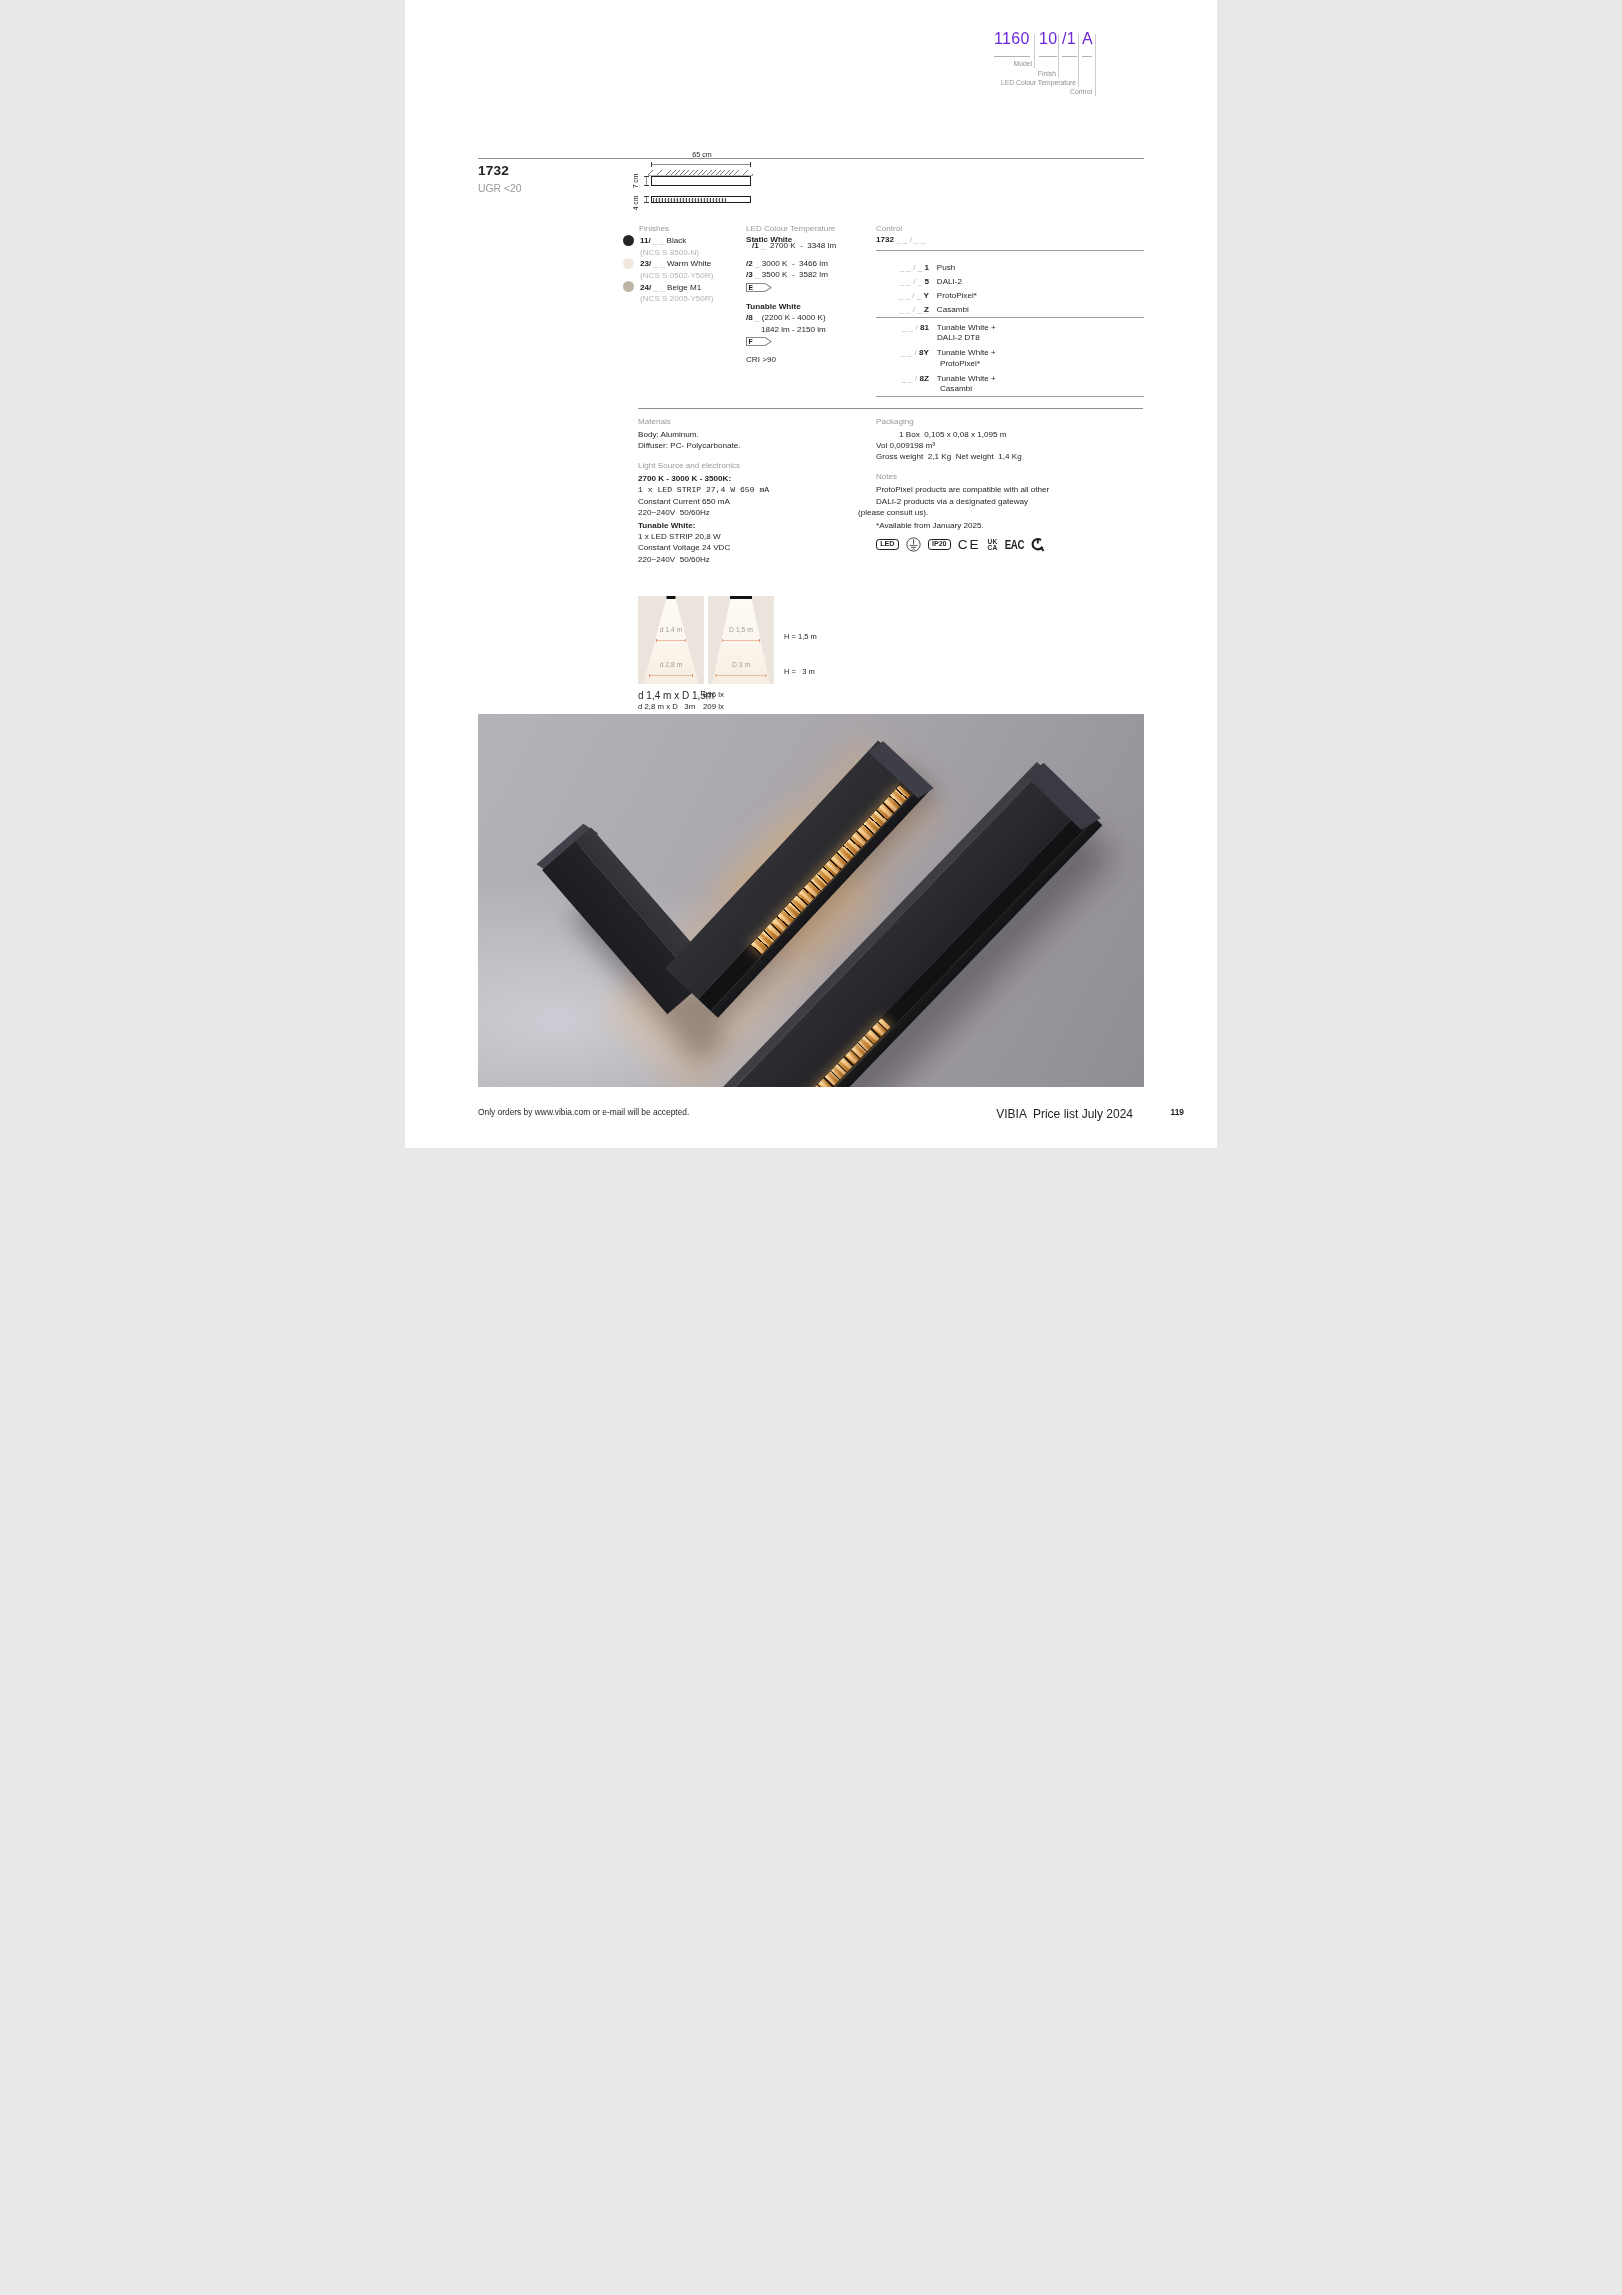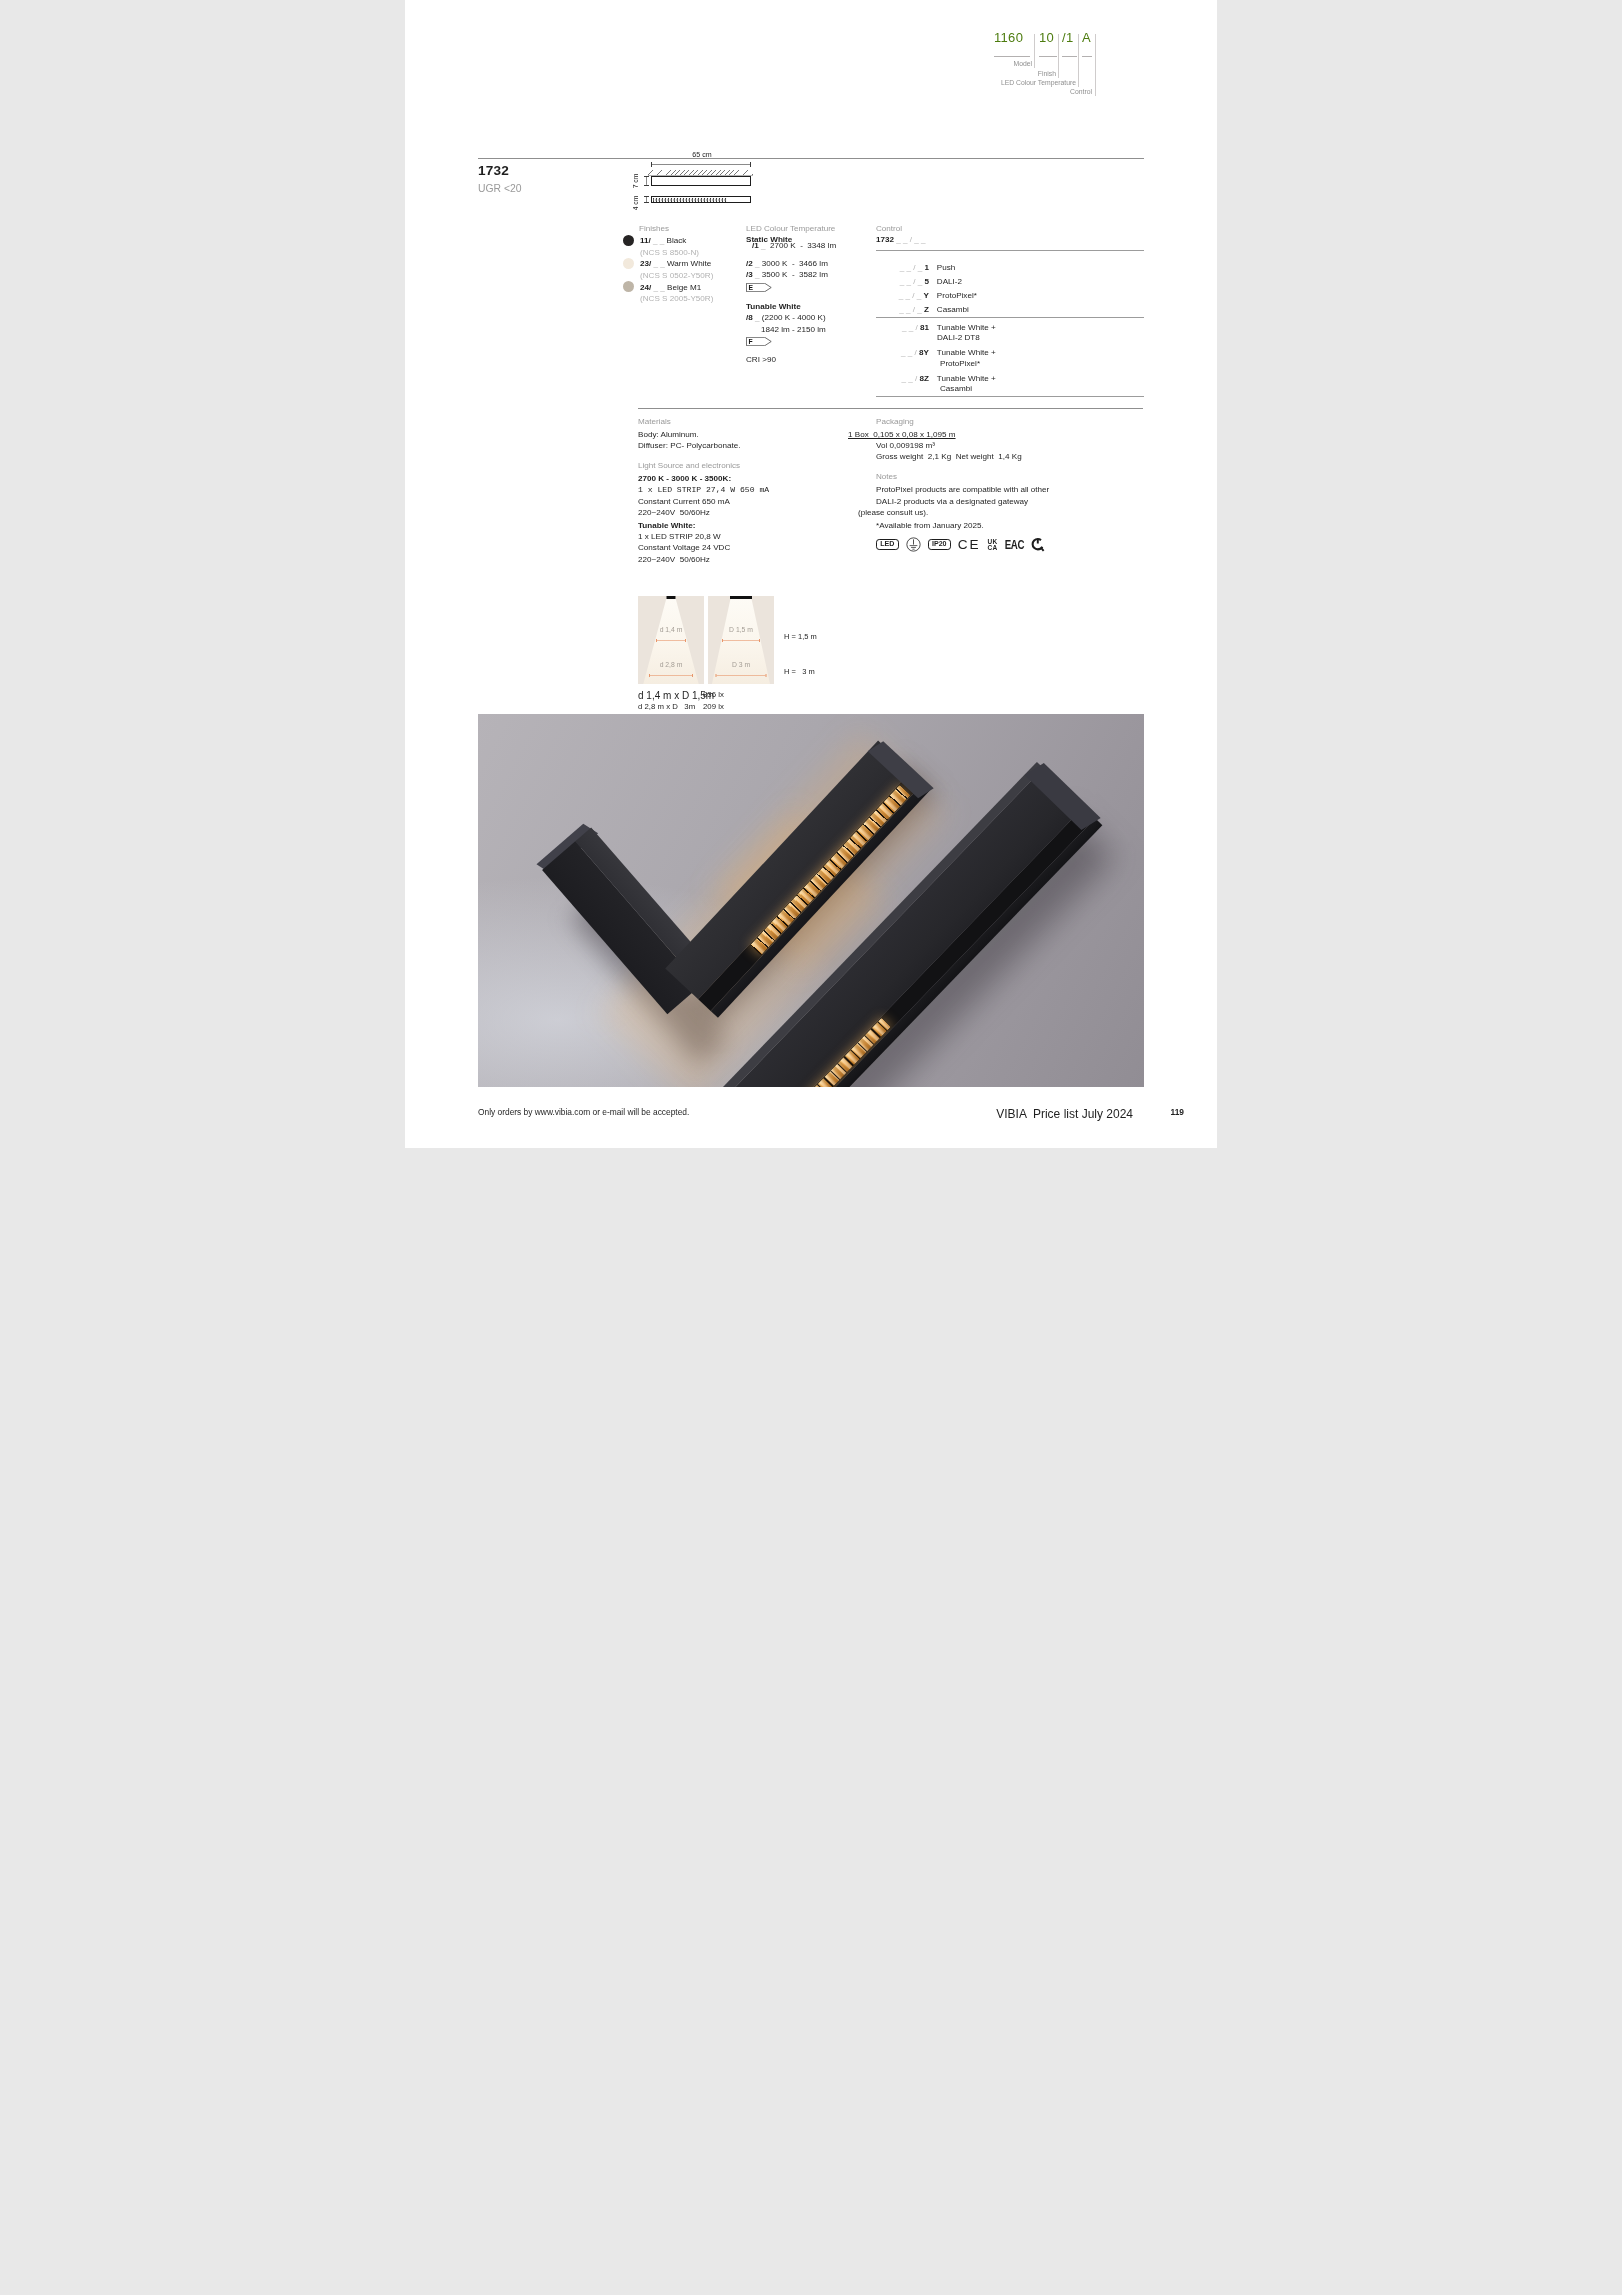--- a/index.html
+++ b/index.html
@@ -7,21 +7,21 @@
         font-family:"Liberation Sans",sans-serif;color:#1f1f1f;font-size:8.1px;overflow:hidden;}
   *{box-sizing:border-box;}
   .abs{position:absolute;}
   .lgray{color:#b3b3b3;}
   .pre{white-space:pre;}
   .b{font-weight:bold;}
   .hd{font-size:8.1px;color:#9a9a9a;}
   .rule{background:#8f8f8f;height:0.6px;}
   .vline{width:0.6px;background:#cfcccc;}
   .useg{height:1.3px;background:#b3b0b0;}
-  .seg{font-size:13px;color:#4d7c0f;letter-spacing:0.3px;}
+  .seg{font-size:16px;color:#6d28d9;letter-spacing:0.3px;}
   .seglabel{font-size:6.8px;color:#8f8f8f;}
   .dimline-h{height:4.5px;border-left:0.6px solid #3a3a3a;border-right:0.6px solid #3a3a3a;
      background:linear-gradient(#3a3a3a,#3a3a3a) center/100% 0.6px no-repeat;}
   .dimline-v{width:4.5px;border-top:0.6px solid #3a3a3a;border-bottom:0.6px solid #3a3a3a;
      background:linear-gradient(#3a3a3a,#3a3a3a) center/0.6px 100% no-repeat;}
   .rot{transform:translate(-50%,-50%) rotate(-90deg);transform-origin:center;white-space:nowrap;font-size:6.8px;}
   .hatch{background:repeating-linear-gradient(135deg,#777 0 0.6px,transparent 0.6px 3.2px);border-bottom:1.3px solid #b2b2b2;}
   .swatch{width:11px;height:11px;border-radius:50%;}
   .codecell{display:inline-block;width:53px;text-align:right;}
   .clabel{display:inline-block;margin-left:7.8px;}
@@ -144,21 +144,21 @@
   <div class="abs b" style="left:233px;top:474px;">2700 K - 3000 K - 3500K:</div>
   <div class="abs" style="left:233px;top:485px;font-family:Liberation Mono, monospace;">1 x LED STRIP 27,4 W 650 mA</div>
   <div class="abs" style="left:233px;top:497px;">Constant Current 650 mA</div>
   <div class="abs pre" style="left:233px;top:508px;">220~240V  50/60Hz</div>
   <div class="abs b" style="left:233px;top:521px;">Tunable White:</div>
   <div class="abs" style="left:233px;top:532px;">1 x LED STRIP 20,8 W</div>
   <div class="abs" style="left:233px;top:543px;">Constant Voltage 24 VDC</div>
   <div class="abs pre" style="left:233px;top:555px;">220~240V  50/60Hz</div>
 
   <div class="abs hd" style="left:471px;top:417px;">Packaging</div>
-  <div class="abs pre" style="left:443px;top:430px;text-decoration:underline;">1 Box  0,105 x 0,08 x 1,095 m</div>
+  <div class="abs pre" style="left:494px;top:430px;">1 Box  0,105 x 0,08 x 1,095 m</div>
   <div class="abs" style="left:471px;top:441px;">Vol 0,009198 m³</div>
   <div class="abs pre" style="left:471px;top:452px;">Gross weight  2,1 Kg  Net weight  1,4 Kg</div>
   <div class="abs hd" style="left:471px;top:472px;">Notes</div>
   <div class="abs" style="left:471px;top:485px;">ProtoPixel products are compatible with all other</div>
   <div class="abs" style="left:471px;top:497px;">DALI-2 products via a designated gateway</div>
   <div class="abs" style="left:453px;top:508px;">(please consult us).</div>
   <div class="abs" style="left:471px;top:521px;">*Available from January 2025.</div>
 
   <div class="abs" style="left:471px;top:536px;display:flex;align-items:center;gap:7.1px;height:17px;">
     <span class="certbox">LED</span>

